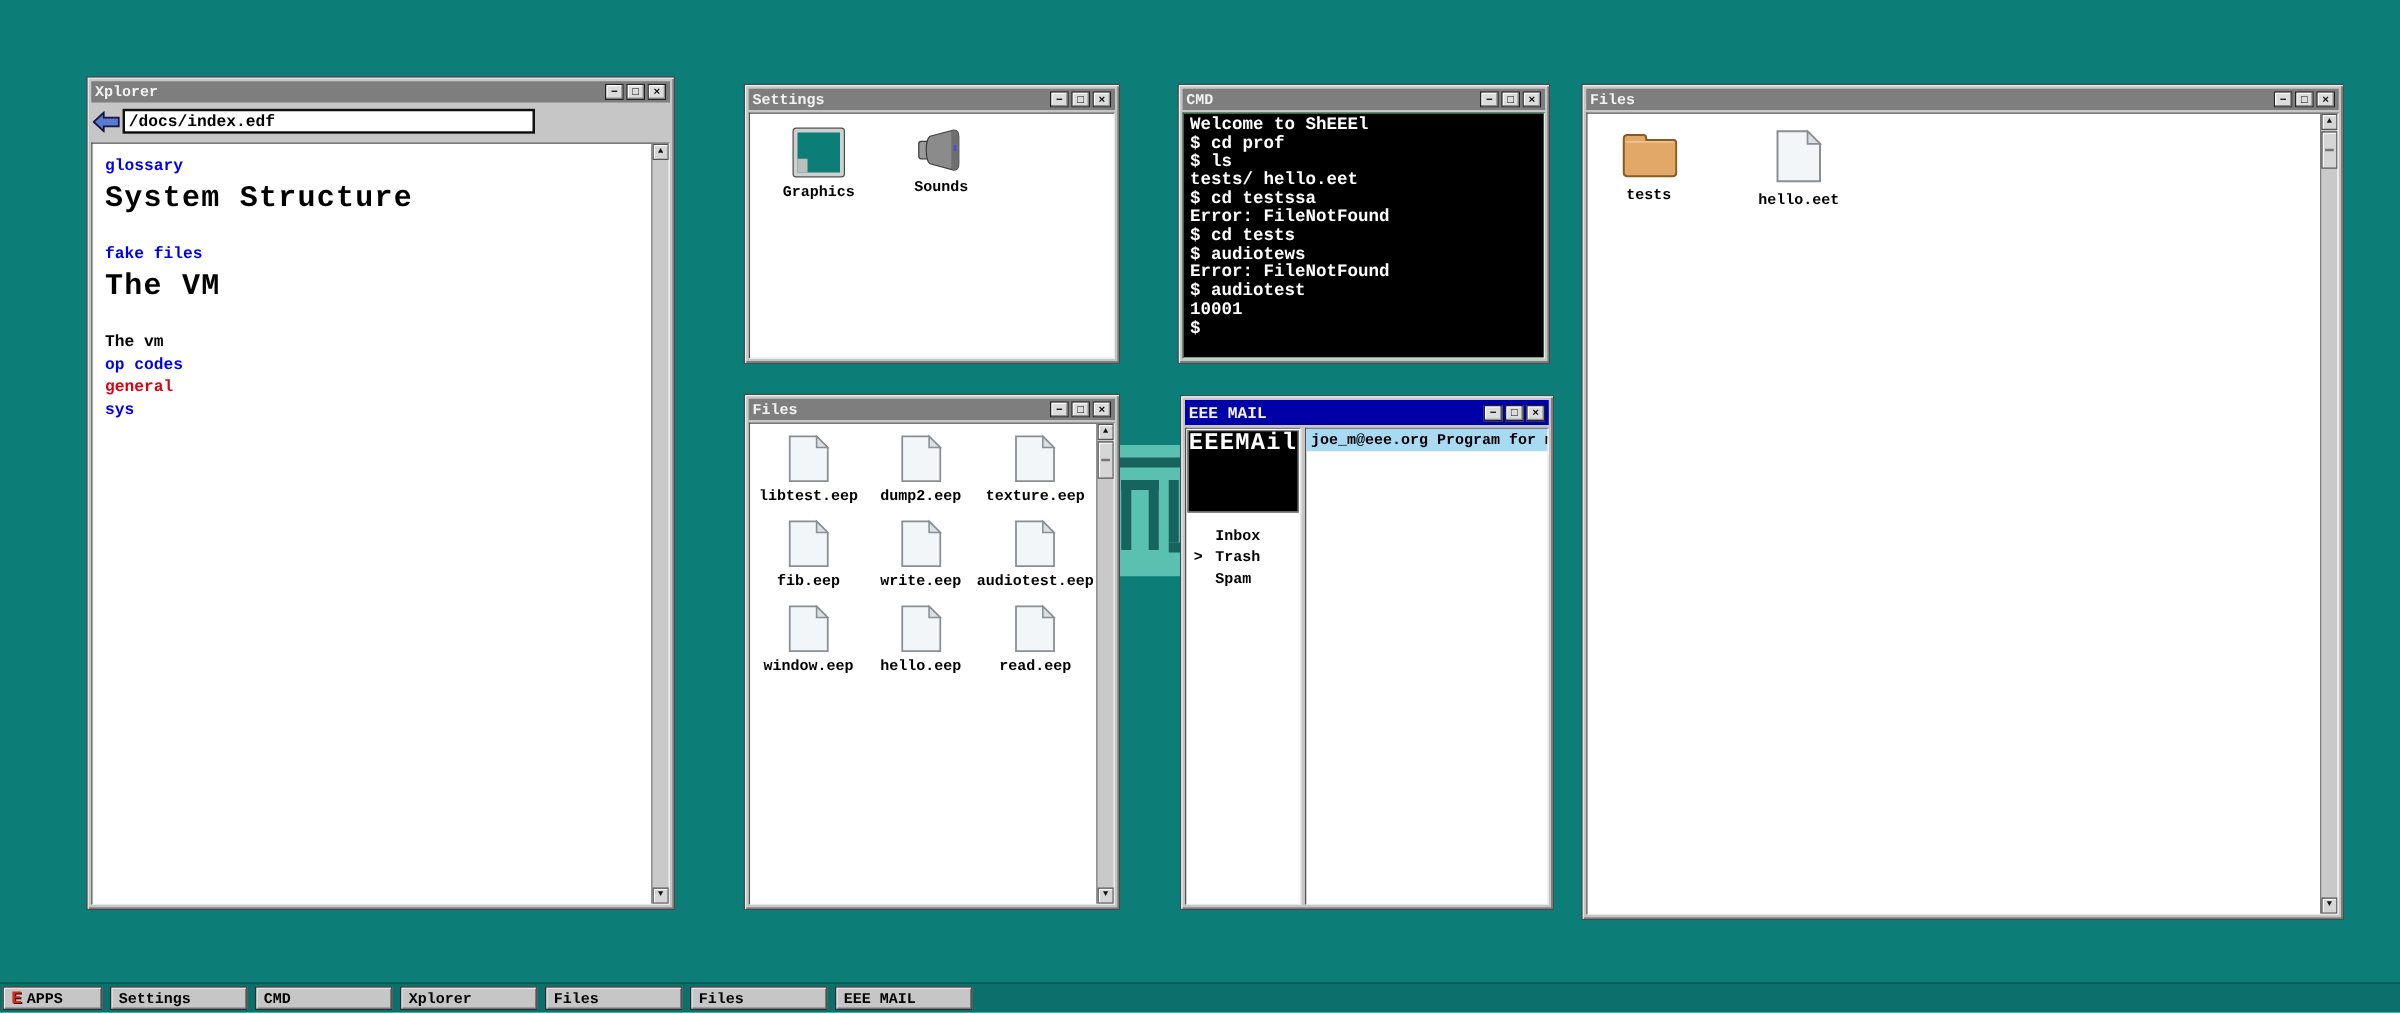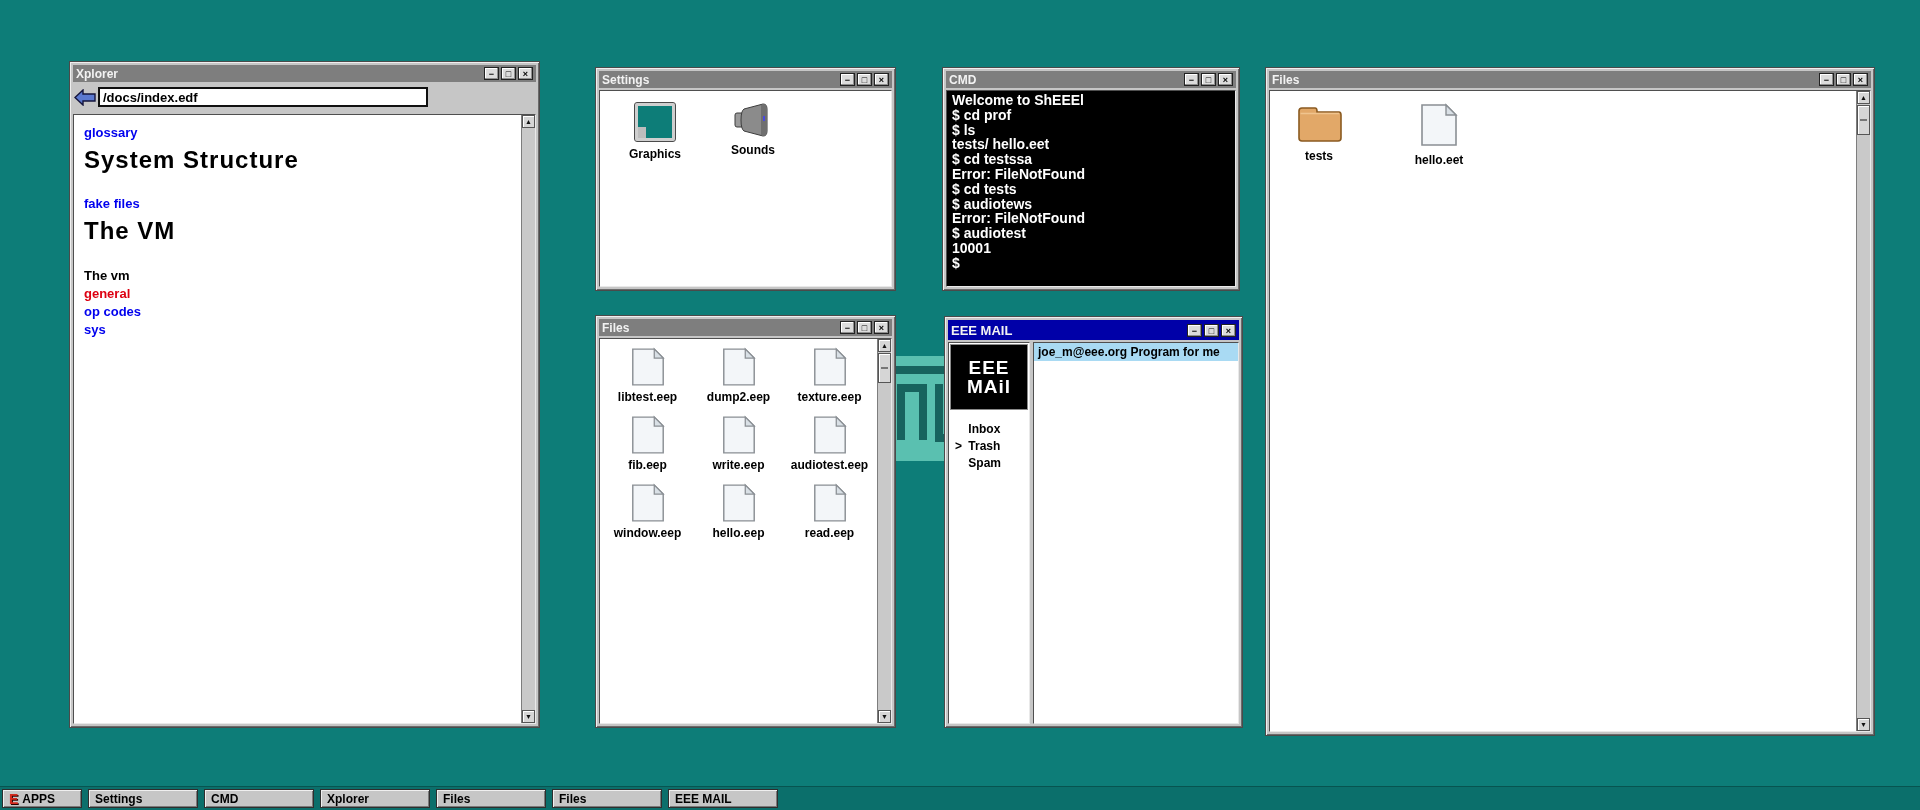--- a/index.html
+++ b/index.html
@@ -1,19 +1,19 @@
 <!DOCTYPE html>
 <html><head>
 <meta charset="utf-8">
 <style>
   html,body{margin:0;padding:0;}
   #desktop{
     position:relative; width:1920px; height:810px; overflow:hidden;
     background:#0d7d78;
-    font-family:Liberation Sans, sans-serif;
+    font-family:Liberation Mono, monospace;
     -webkit-font-smoothing:none;
   }
   
   .window{
     position:absolute; background:#c6c6c6; padding:3px;
     box-shadow: inset 1px 1px 0 #efefef, inset -1px -1px 0 #6b6b6b, 0 0 0 1px #4a4a4a;
     display:flex; flex-direction:column; box-sizing:border-box; z-index:1;
   }
   .titlebar{
     height:17px; flex:0 0 auto; background:#7e7e7e; color:#f2f2f2;
@@ -79,21 +79,21 @@
   
   .term{ background:#000; color:#fff; font-size:14px; font-weight:bold; line-height:14.8px; padding:2px 5px;}
   
   .mail-body{ display:flex; gap:3px; background:#c6c6c6;}
   .mail-side{
     flex:0 0 80px; background:#fff; border:1px solid; border-color:#4f4f4f #e9e9e9 #e9e9e9 #4f4f4f;
     display:flex; flex-direction:column;
   }
   .mail-logo{
     margin:1px; height:64px; background:#000; color:#fff; text-align:center;
-    border:1px solid #8a8a8a; display:flex; flex-direction:column; justify-content:center;
+    border:1px solid #8a8a8a; display:flex; flex-direction:row; justify-content:center;
     font-weight:bold; font-size:19px; line-height:19px; letter-spacing:1px;
   }
   .mail-folders{ padding:10px 0 0 6px; font-size:12px; font-weight:bold; color:#000; line-height:17px;}
   .mail-folders .sel-mark{ display:inline-block; width:10px;}
   .mail-folders .row{ white-space:nowrap;}
   .mail-list{
     flex:1 1 auto; background:#fff; border:1px solid; border-color:#4f4f4f #e9e9e9 #e9e9e9 #4f4f4f;
     overflow:hidden;
   }
   .mail-row{
@@ -146,22 +146,22 @@
       </svg>
       <input class="addr-input" value="/docs/index.edf" style="">
     </div>
     <div class="content">
       <div class="pane doc">
         <div class="lnk">glossary</div>
         <div class="h1">System Structure</div>
         <div class="lnk">fake files</div>
         <div class="h1">The VM</div>
         <div class="tight plain">The vm</div>
+        <div class="tight lnk" style="margin:0;">op codes</div>
         <div class="tight red">general</div>
-        <div class="tight lnk" style="margin:0;">op codes</div>
         <div class="tight lnk" style="margin:0;">sys</div>
       </div>
       <div class="vscroll">
         <span class="sbtn">▲</span>
         <span class="sspace"></span>
         <span class="sbtn">▼</span>
       </div>
     </div>
   </div>
 

